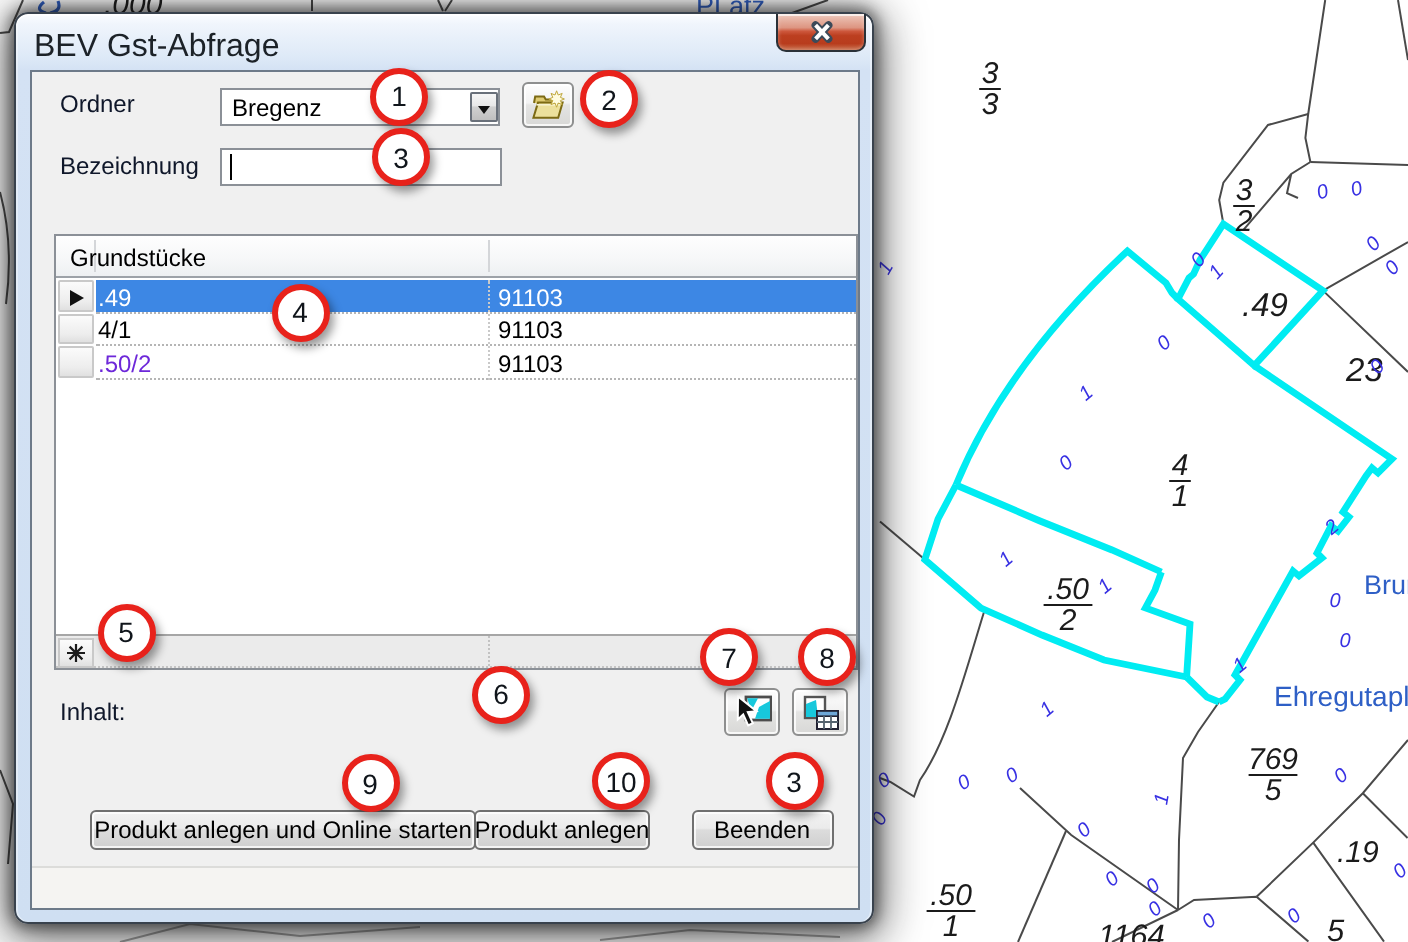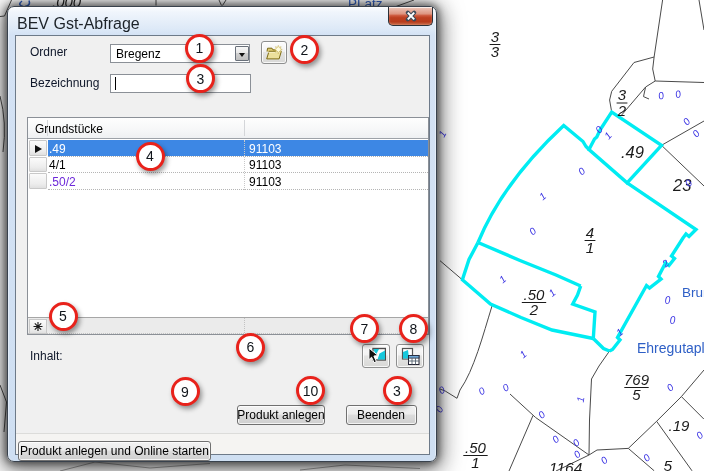--- a/index.html
+++ b/index.html
@@ -264,21 +264,21 @@
 <div class="toolbtn" style="left:396px;top:344px;width:28px;height:24px;">
   <svg width="20" height="19" viewBox="0 0 20 19">
     <rect x="2.5" y="1.5" width="10" height="10.5" fill="#fff" stroke="#555" stroke-width="1.2"></rect>
     <path d="M 3,5 L 8,3 L 9,11.5 L 3,11.5 Z" fill="#17c8dc"></path>
     <rect x="8.5" y="8.5" width="10.5" height="9" fill="#fff" stroke="#223" stroke-width="1"></rect>
     <rect x="8.5" y="8.5" width="10.5" height="2.6" fill="#6fa8d8" stroke="#223" stroke-width="0.8"></rect>
     <path d="M 8.5,14 L 19,14 M 12,11 L 12,17.5 M 15.5,11 L 15.5,17.5" stroke="#55636f" stroke-width="0.9"></path>
   </svg>
 </div>
 
-<button class="pushbtn" style="left:18px;top:404.5px;width:193px;margin-top:36px;">Produkt anlegen und Online starten</button>
+<button class="pushbtn" style="left:45px;top:404.5px;width:193px;">Produkt anlegen und Online starten</button>
 <button class="pushbtn" style="left:237px;top:404.5px;width:88px;text-align:right;">Produkt anlegen</button>
 <button class="pushbtn" style="left:345.5px;top:404.5px;width:71px;">Beenden</button>
 
 <div id="callout-layer">
       <div class="callout" style="left: 185px; top: 33.5px;">1</div>
       <div class="callout" style="left: 290px; top: 35px;">2</div>
       <div class="callout" style="left: 186px; top: 64px;">3</div>
       <div class="callout" style="left: 135.5px; top: 141.5px;">4</div>
       <div class="callout" style="left: 48.5px; top: 301.5px;">5</div>
       <div class="callout" style="left: 236px; top: 332.5px;">6</div>

